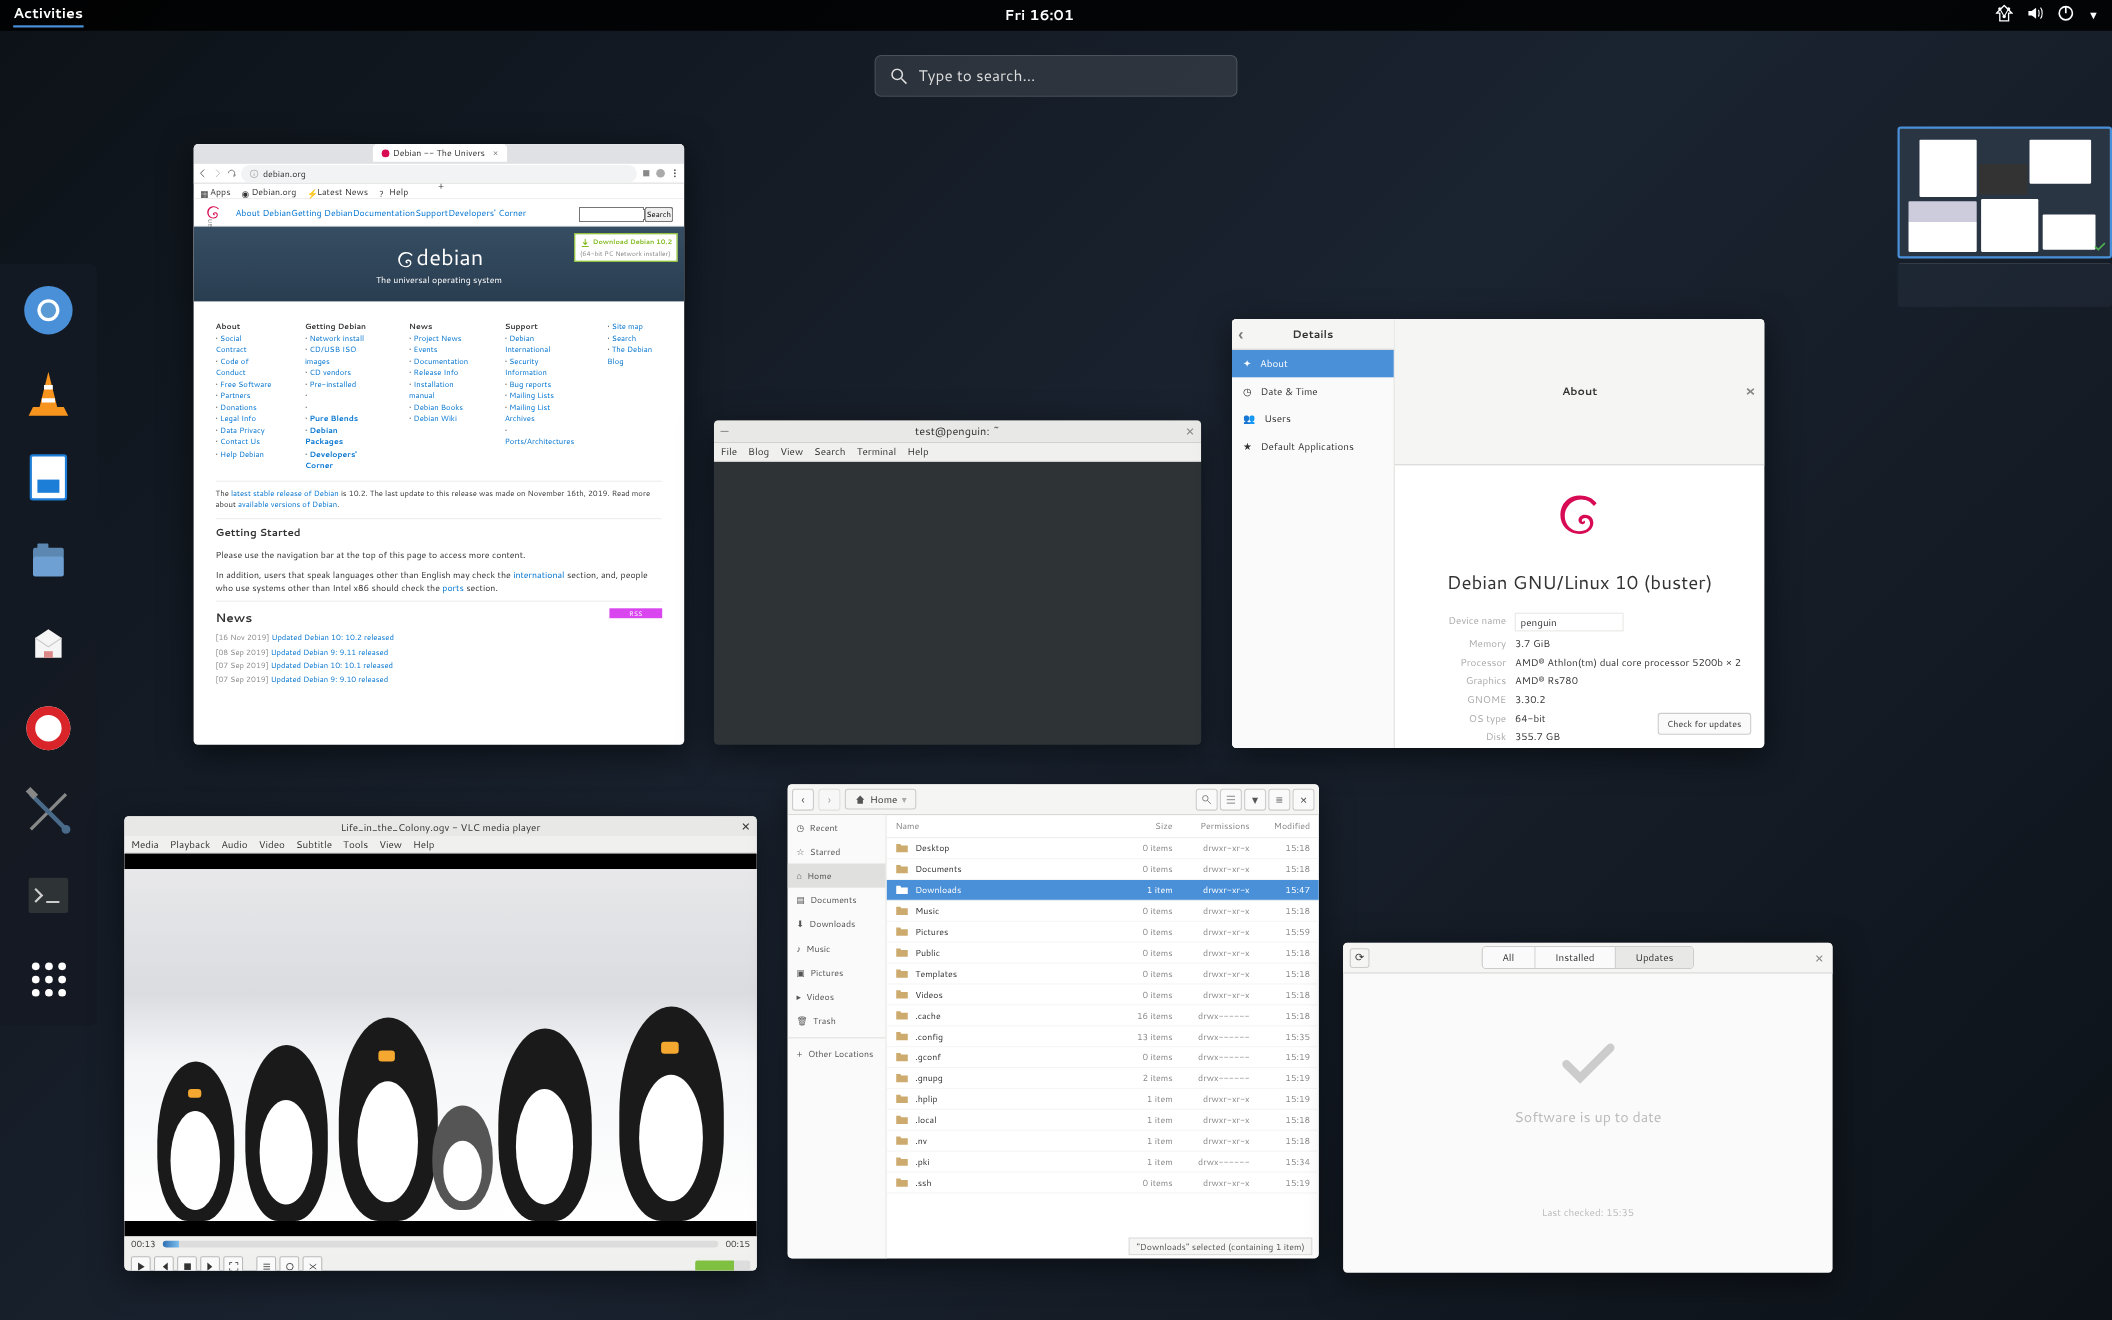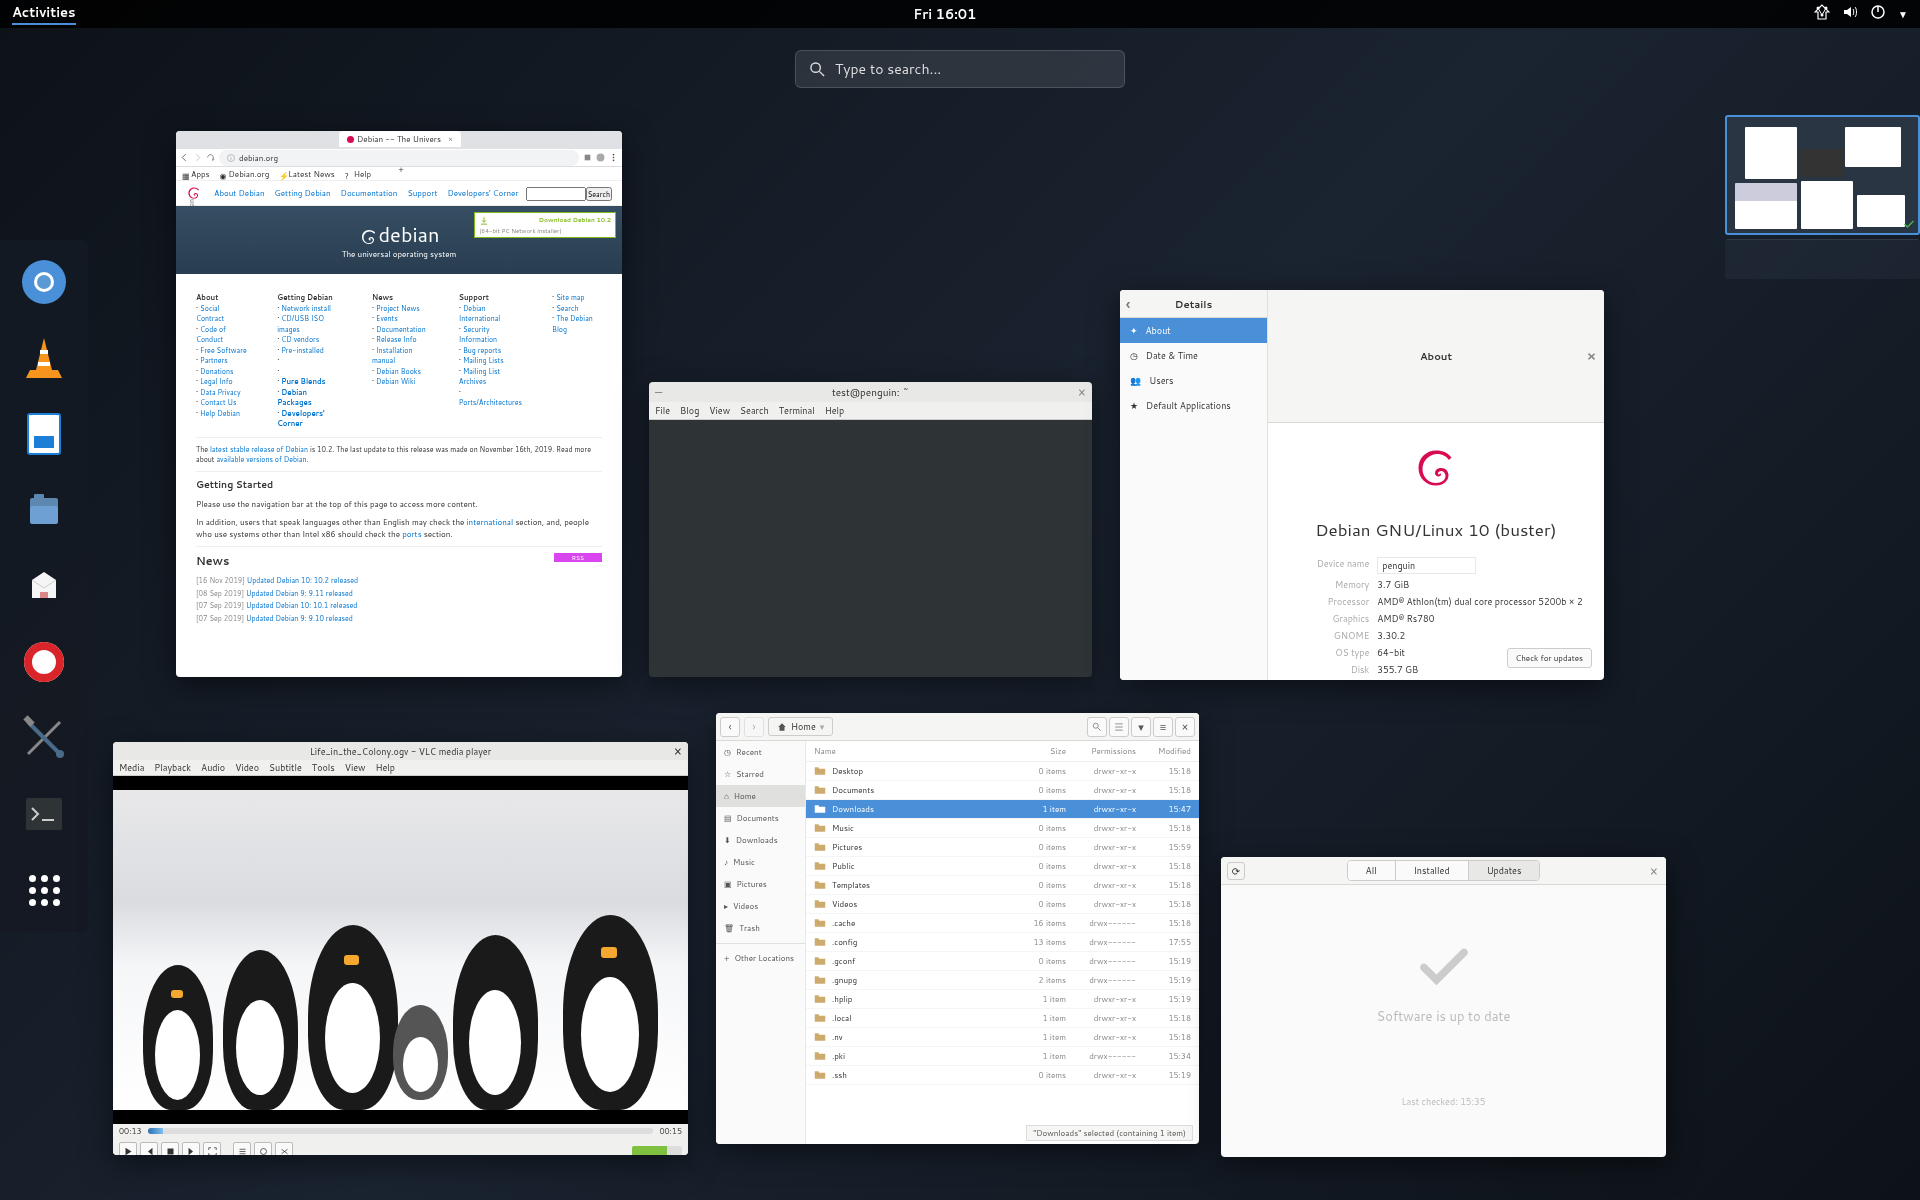--- a/index.html
+++ b/index.html
@@ -48,21 +48,21 @@
 .debian-logo { width: 16px; height: 16px; }
 .debian-swirl { fill: #d70a53; }
 .search-btn-box { position: absolute; right: 10px; top: 54px; }
 .search-btn-box input { width: 60px; font-size: 7px; }
 .search-btn-box button { font-size: 7px; }
 .debian-banner { background: linear-gradient(180deg, #364e63 0%, #293d50 100%); height: 68px; display: flex; align-items: center; justify-content: center; position: relative; }
 .banner-text { color: #fff; text-align: center; }
 .banner-text h1 { font-size: 20px; font-weight: normal; }
 .banner-text p { font-size: 8px; }
 .download-badge { position: absolute; right: 6px; top: 6px; background: #fff; border: 1px solid #7fb91b; font-size: 6px; padding: 2px 4px; color: #333; }
-.download-badge b { color: #7fb91b; margin-left: 48px; }
+.download-badge b { color: #7fb91b; }
 .debian-body { padding: 10px 20px; font-size: 8px; line-height: 1.5; }
 .debian-body p { margin-bottom: 6px; }
 .debian-body a { color: #0073cf; }
 .site-links { display: flex; gap: 30px; font-size: 7px; margin: 8px 0; }
 .site-links ul { list-style: none; }
 .site-links li:first-child { font-weight: bold; }
 .site-links a { color: #0073cf; }
 .news-feed { font-size: 7px; }
 .news-feed .rss { background: #d946ef; color: #fff; font-size: 6px; padding: 0 18px; float: right; }
 .news-feed li { margin-bottom: 2px; }
@@ -333,21 +333,21 @@
       <span class="bm"><span class="bm-icon">▦</span>Apps</span>
       <span class="bm"><span class="bm-icon">◉</span>Debian.org</span>
       <span class="bm"><span class="bm-icon">⚡</span>Latest News</span>
       <span class="bm"><span class="bm-icon">?</span>Help</span>
     </div>
   <div class="debian-header">
     <svg class="debian-logo" viewBox="0 0 100 100">
         <path class="debian-swirl" d="M50 15c-20 0-35 15-35 35s15 35 35 35c15 0 25-10 25-20 0-8-5-15-15-15-8 0-12 5-12 10 0 4 3 7 7 7 3 0 5-2 5-4 0-1-1-2-2-2-1 0-1 1-1 1 0 2-3 1-3-1 0-3 3-5 6-5 5 0 9 4 9 10 0 8-8 14-19 14-15 0-27-12-27-28s13-30 30-30c10 0 18 5 23 12l5-5c-7-9-17-14-31-14z"></path>
       </svg>
     <div style="position:absolute;left:10px;top:68px;font-size:7px;color:#888;writing-mode:sideways-lr">debian</div>
-    <div id="debian-nav-links" style="display:flex;gap:10px">
+    <div id="debian-nav-links" style="display:flex;gap:0">
         <a style="color:#0073cf">About Debian</a>
         <a style="color:#0073cf">Getting Debian</a>
         <a style="color:#0073cf">Documentation</a>
         <a style="color:#0073cf">Support</a>
         <a style="color:#0073cf">Developers' Corner</a>
       </div>
   </div>
   <div class="search-btn-box">
     <input style=""><button>Search</button>
   </div>
@@ -741,21 +741,21 @@
             <span>drwx------</span>
             <span>15:18</span>
           </div>
           <div class="file-row ">
             <svg class="folder-icon" viewBox="0 0 16 16">
               <path d="M1 3h5l1 2h8v8H1z" fill="#cdab6e"></path>
             </svg>
             <span>.config</span>
             <span>13 items</span>
             <span>drwx------</span>
-            <span>17:55</span>
+            <span>15:35</span>
           </div>
           <div class="file-row ">
             <svg class="folder-icon" viewBox="0 0 16 16">
               <path d="M1 3h5l1 2h8v8H1z" fill="#cdab6e"></path>
             </svg>
             <span>.gconf</span>
             <span>0 items</span>
             <span>drwx------</span>
             <span>15:19</span>
           </div>

